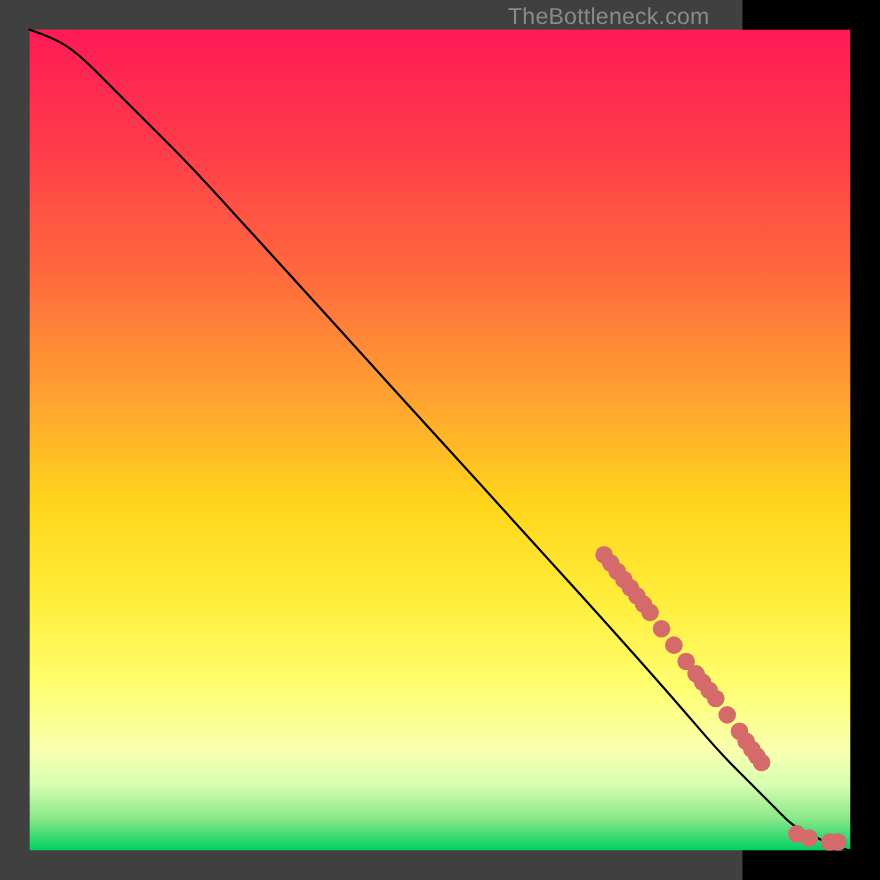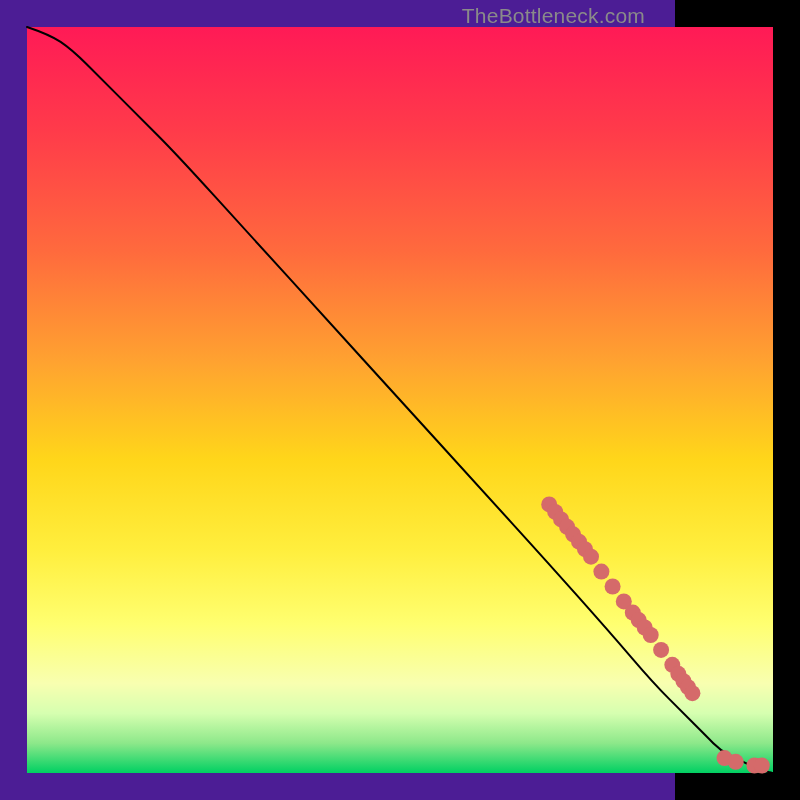--- a/index.html
+++ b/index.html
@@ -7,21 +7,21 @@
     padding: 0;
     width: 800px;
     height: 800px;
     background: #000;
     overflow: hidden;
   }
   .stage {
     position: relative;
     width: 675px;
     height: 800px;
-    background: #4c1d95;
+    background: #404040;
   }
   .plot {
     position: absolute;
     left: 27px;
     top: 27px;
     width: 746px;
     height: 746px;
     
     background: linear-gradient(
       to bottom,

